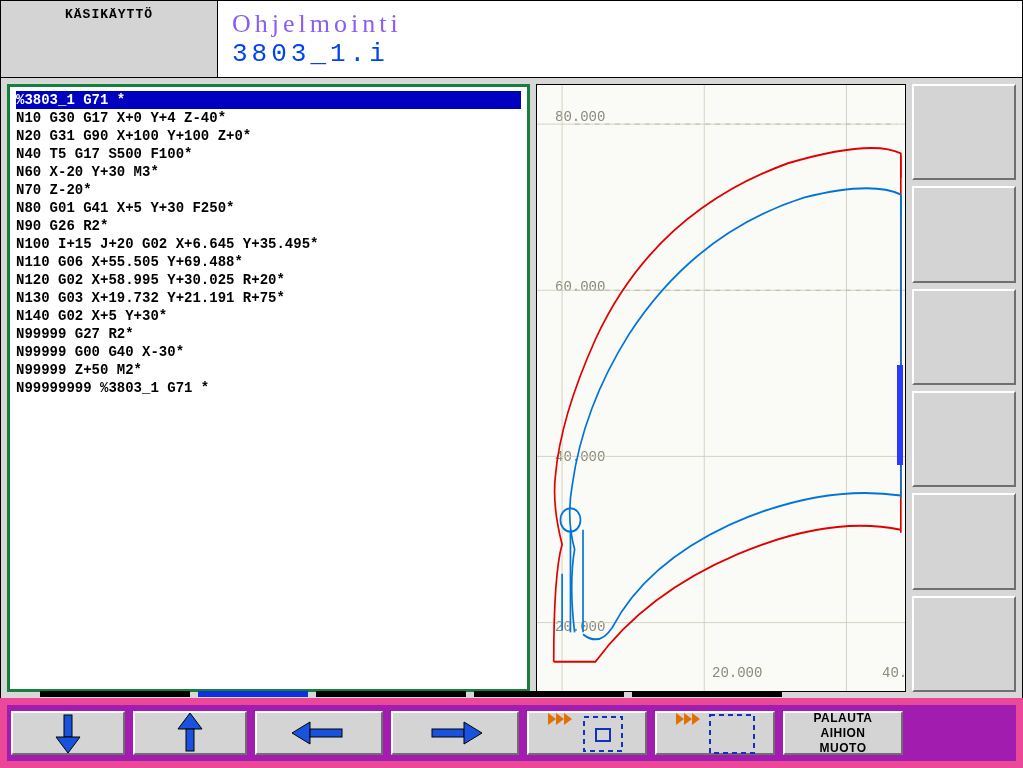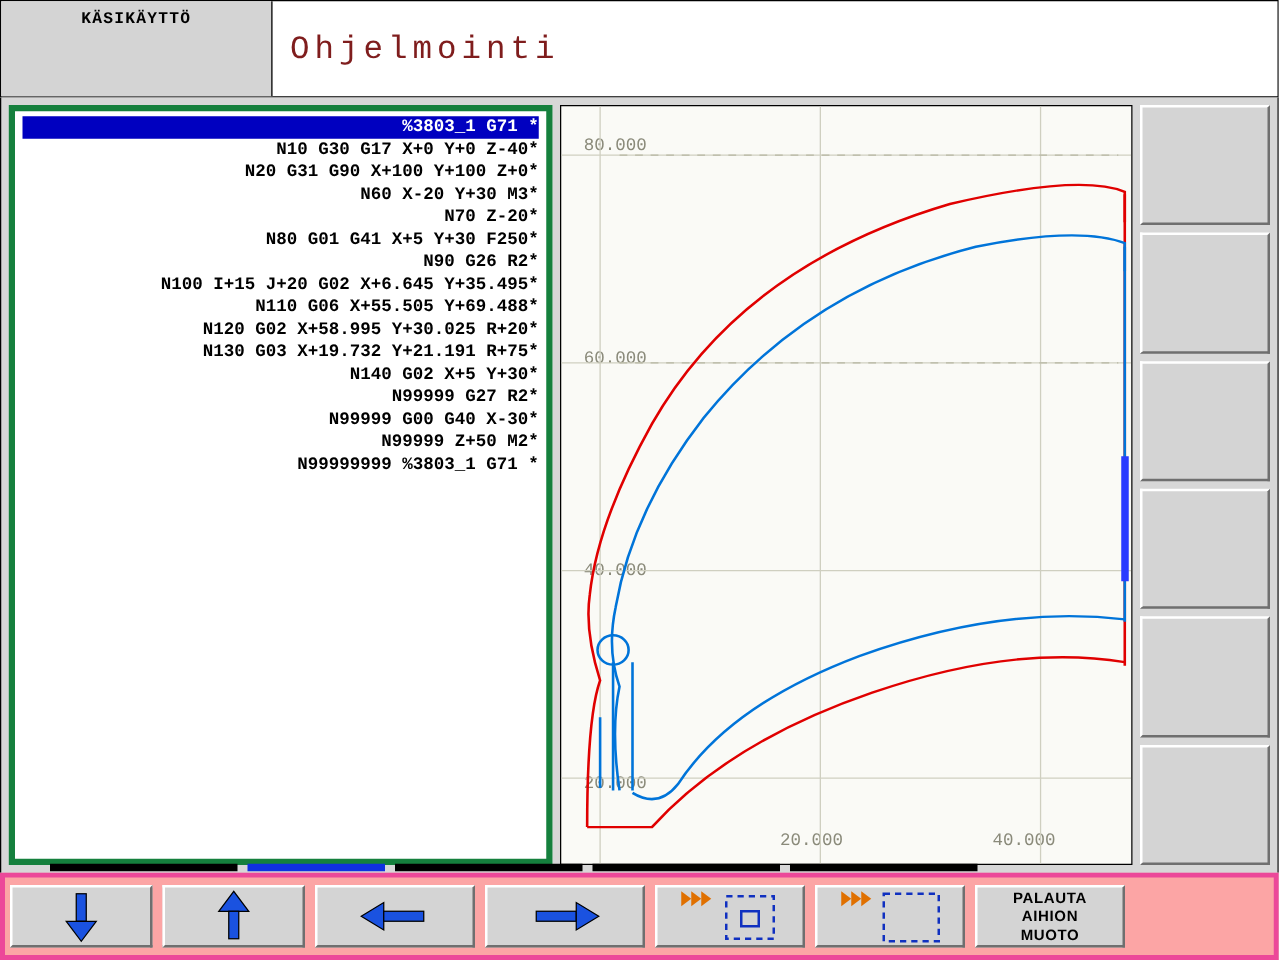--- a/index.html
+++ b/index.html
@@ -26,41 +26,40 @@
     display: flex; align-items: flex-start; justify-content: center;
     padding-top: 6px;
     font-size: 13px; font-weight: bold; letter-spacing: 1px;
     color:#000;
   }
   .header-right {
     flex: 1; display: flex; flex-direction: column;
     justify-content: center; padding-left: 14px;
   }
   .header-title {
-    font-family: Liberation Mono, monospace;
-    font-size: 26px; letter-spacing: 4px; color:#7f1d1d;
+    font-family: Liberation Serif, serif;
+    font-size: 26px; letter-spacing: 4px; color:#8b5cf6;
   }
   .header-file {
     font-family: "Courier New", monospace;
     font-size: 26px; letter-spacing: 4px; color: #0044ee;
   }
 
   
   .middle {
     flex: 1; display: flex;
     border-left: 1px solid #000; border-right: 1px solid #000;
     background: #d7d7d7;
     position: relative;
   }
   .code-pane {
-    width: 435px; background: #fff;
-    border: 5px solid #15803d; margin: 6px 3px 6px 6px;
+    width: 523px; background: #fff;
+    border: 3px solid #15803d; margin: 6px 3px 6px 6px;
     padding: 4px 6px; overflow: hidden;
     position: relative;
-    text-align: right;
   }
   .code-line {
     font-family: "Courier New", monospace;
     font-size: 14px; font-weight: bold; line-height: 18px;
     white-space: pre; color:#000;
   }
   .code-line.selected { background: #0000c0; color: #fff; }
 
   .graph-pane {
     flex: 1; background: #fafaf6;
@@ -78,22 +77,22 @@
     border-top: 2px solid #fff; border-left: 2px solid #fff;
     border-right: 2px solid #6f6f6f; border-bottom: 2px solid #6f6f6f;
   }
   .side-indicator {
     position:absolute; right:2px; top:280px; width:6px; height:100px;
     background:#2a3bff;
   }
 
   
   .bottom {
-    height: 70px; border: 4px solid #ec4899; display: flex;
-    background: #fca5a5;
+    height: 70px; border: 7px solid #ec4899; display: flex;
+    background: #a21caf;
   }
   .tabstrip {
     position:absolute; left:0; width:1023px; height:8px;
     transform: translateY(-8px);
     display:flex;
   }
   .tabseg { height:6px; margin-top:1px; }
   .bot-btn {
     margin: 6px 4px; background: #d4d4d4;
     border-top: 2px solid #fff; border-left: 2px solid #fff;
@@ -120,29 +119,31 @@
 <body>
 
 <div class="screen">
 
   <div class="header">
     <div class="header-left">
       <span>KÄSIKÄYTTÖ</span>
     </div>
     <div class="header-right">
       <div class="header-title">Ohjelmointi</div>
+      <div class="header-file">3803_1.i</div>
     </div>
   </div>
 
   <div class="middle">
 
     <div class="code-pane" id="code-pane">
         <div class="code-line selected">%3803_1 G71 *</div>
-        <div class="code-line">N10 G30 G17 X+0 Y+0 Z-40*</div>
+        <div class="code-line">N10 G30 G17 X+0 Y+4 Z-40*</div>
         <div class="code-line">N20 G31 G90 X+100 Y+100 Z+0*</div>
+        <div class="code-line">N40 T5 G17 S500 F100*</div>
         <div class="code-line">N60 X-20 Y+30 M3*</div>
         <div class="code-line">N70 Z-20*</div>
         <div class="code-line">N80 G01 G41 X+5 Y+30 F250*</div>
         <div class="code-line">N90 G26 R2*</div>
         <div class="code-line">N100 I+15 J+20 G02 X+6.645 Y+35.495*</div>
         <div class="code-line">N110 G06 X+55.505 Y+69.488*</div>
         <div class="code-line">N120 G02 X+58.995 Y+30.025 R+20*</div>
         <div class="code-line">N130 G03 X+19.732 Y+21.191 R+75*</div>
         <div class="code-line">N140 G02 X+5 Y+30*</div>
         <div class="code-line">N99999 G27 R2*</div>

